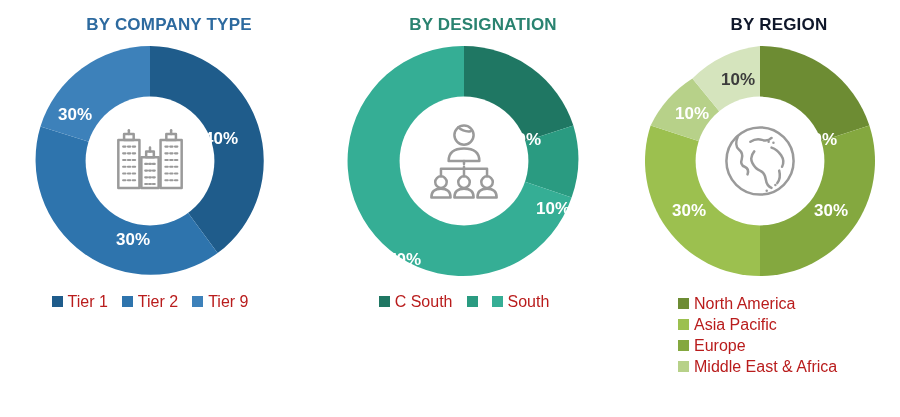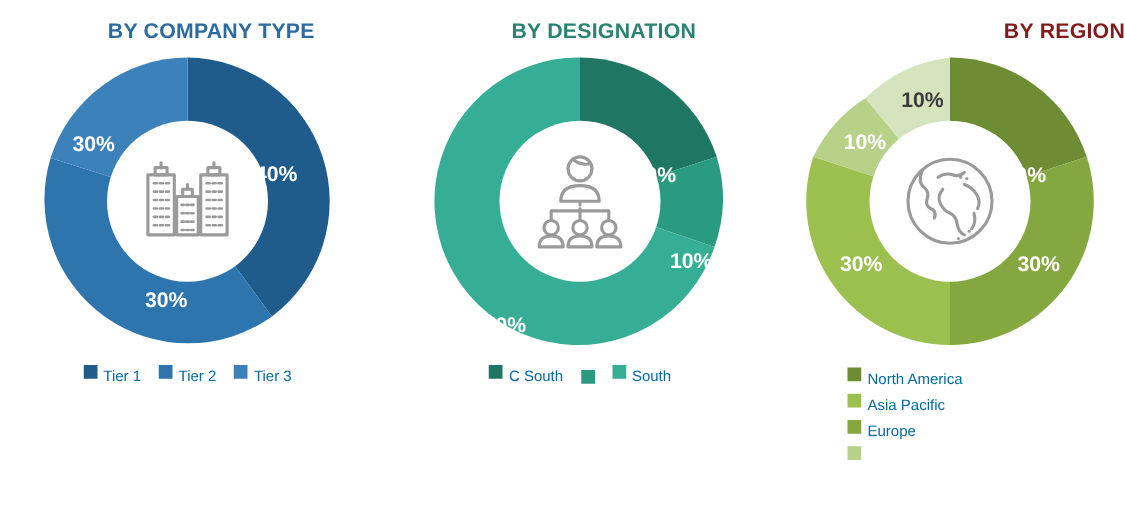--- a/index.html
+++ b/index.html
@@ -34,21 +34,21 @@
     font-weight: bold;
     letter-spacing: 0.2px;
     margin-top: 14px;
     height: 22px;
     line-height: 22px;
     white-space: nowrap;
     padding-left: 38px;
   }
   #title-company { color: #2D6A9F; }
   #title-desig   { color: #2A8370; }
-  #title-region  { color: #7f1d1d; text-align: right; }
+  #title-region  { color: #0f172a; }
 
   .donut-wrap {
     position: relative;
     margin: 0 auto;
     width: 250px;
     height: 250px;
   }
   .donut-wrap svg { display: block; }
 
   .center-icon {
@@ -78,23 +78,24 @@
     flex-wrap: nowrap;
     gap: 14px;
   }
   .legend.stacked {
     display: block;
     margin-left: 58px;
     margin-top: 8px;
   }
   .legend-item {
     display: flex;
+    align-items: center;
     gap: 5px;
-    font-size: 12px;
-    color: #0369a1;
+    font-size: 16px;
+    color: #b91c1c;
     white-space: nowrap;
     line-height: 19px;
   }
   .legend.stacked .legend-item { margin-bottom: 2px; }
   .swatch {
     width: 11px;
     height: 11px;
     flex: 0 0 11px;
     display: inline-block;
   }
@@ -195,21 +196,21 @@
       <div class="legend-item">
         <span class="swatch" style="background:#1F5C8B"></span>
         <span class="legend-label">Tier 1</span>
       </div>
       <div class="legend-item">
         <span class="swatch" style="background:#2E74AD"></span>
         <span class="legend-label">Tier 2</span>
       </div>
       <div class="legend-item">
         <span class="swatch" style="background:#3D81BA"></span>
-        <span class="legend-label">Tier 3</span>
+        <span class="legend-label">Tier 9</span>
       </div>
     </div>
   </div>
 
   <div class="panel" id="panel-desig">
     <div class="panel-title" id="title-desig">BY DESIGNATION</div>
 
     <div class="donut-wrap">
       <svg width="250" height="250" viewBox="0 0 250 250">
         <g>
@@ -308,17 +309,18 @@
       <div class="legend-item">
         <span class="swatch" style="background:#9CC04F"></span>
         <span class="legend-label">Asia Pacific</span>
       </div>
       <div class="legend-item">
         <span class="swatch" style="background:#84A83F"></span>
         <span class="legend-label">Europe</span>
       </div>
       <div class="legend-item">
         <span class="swatch" style="background:#B7D189"></span>
+        <span class="legend-label">Middle East &amp; Africa</span>
       </div>
     </div>
   </div>
 
 </div>
 
 </body></html>

